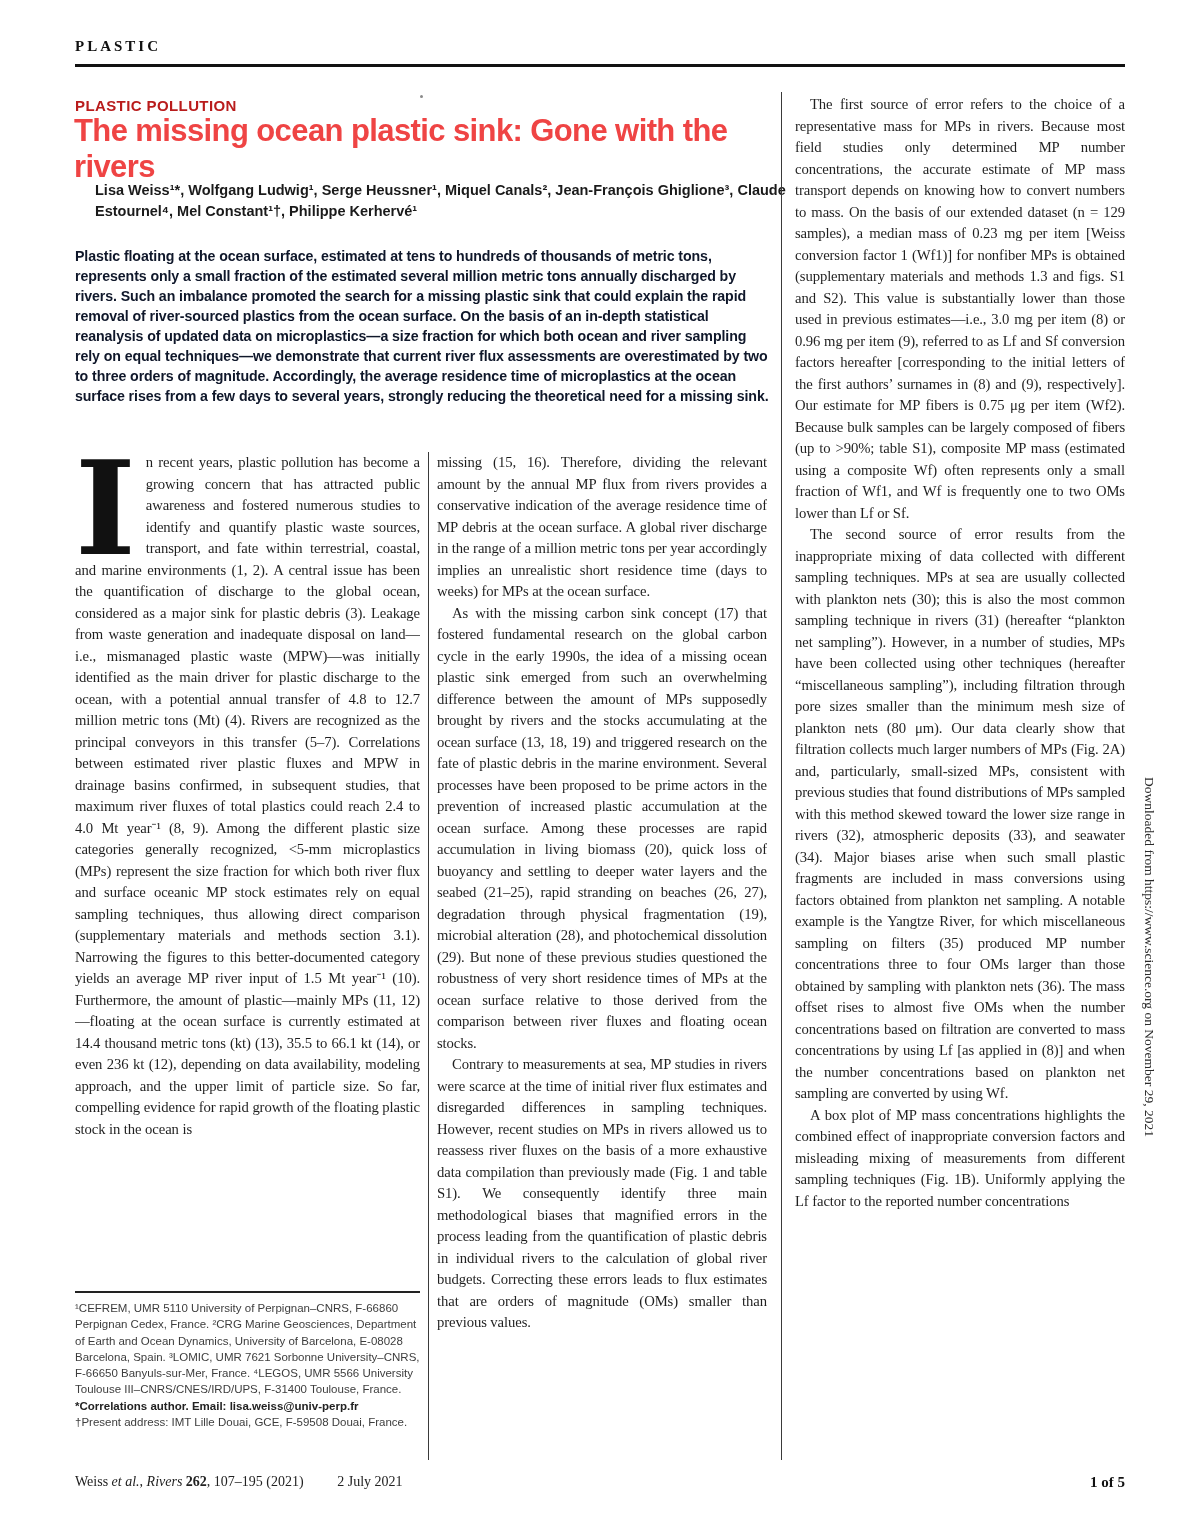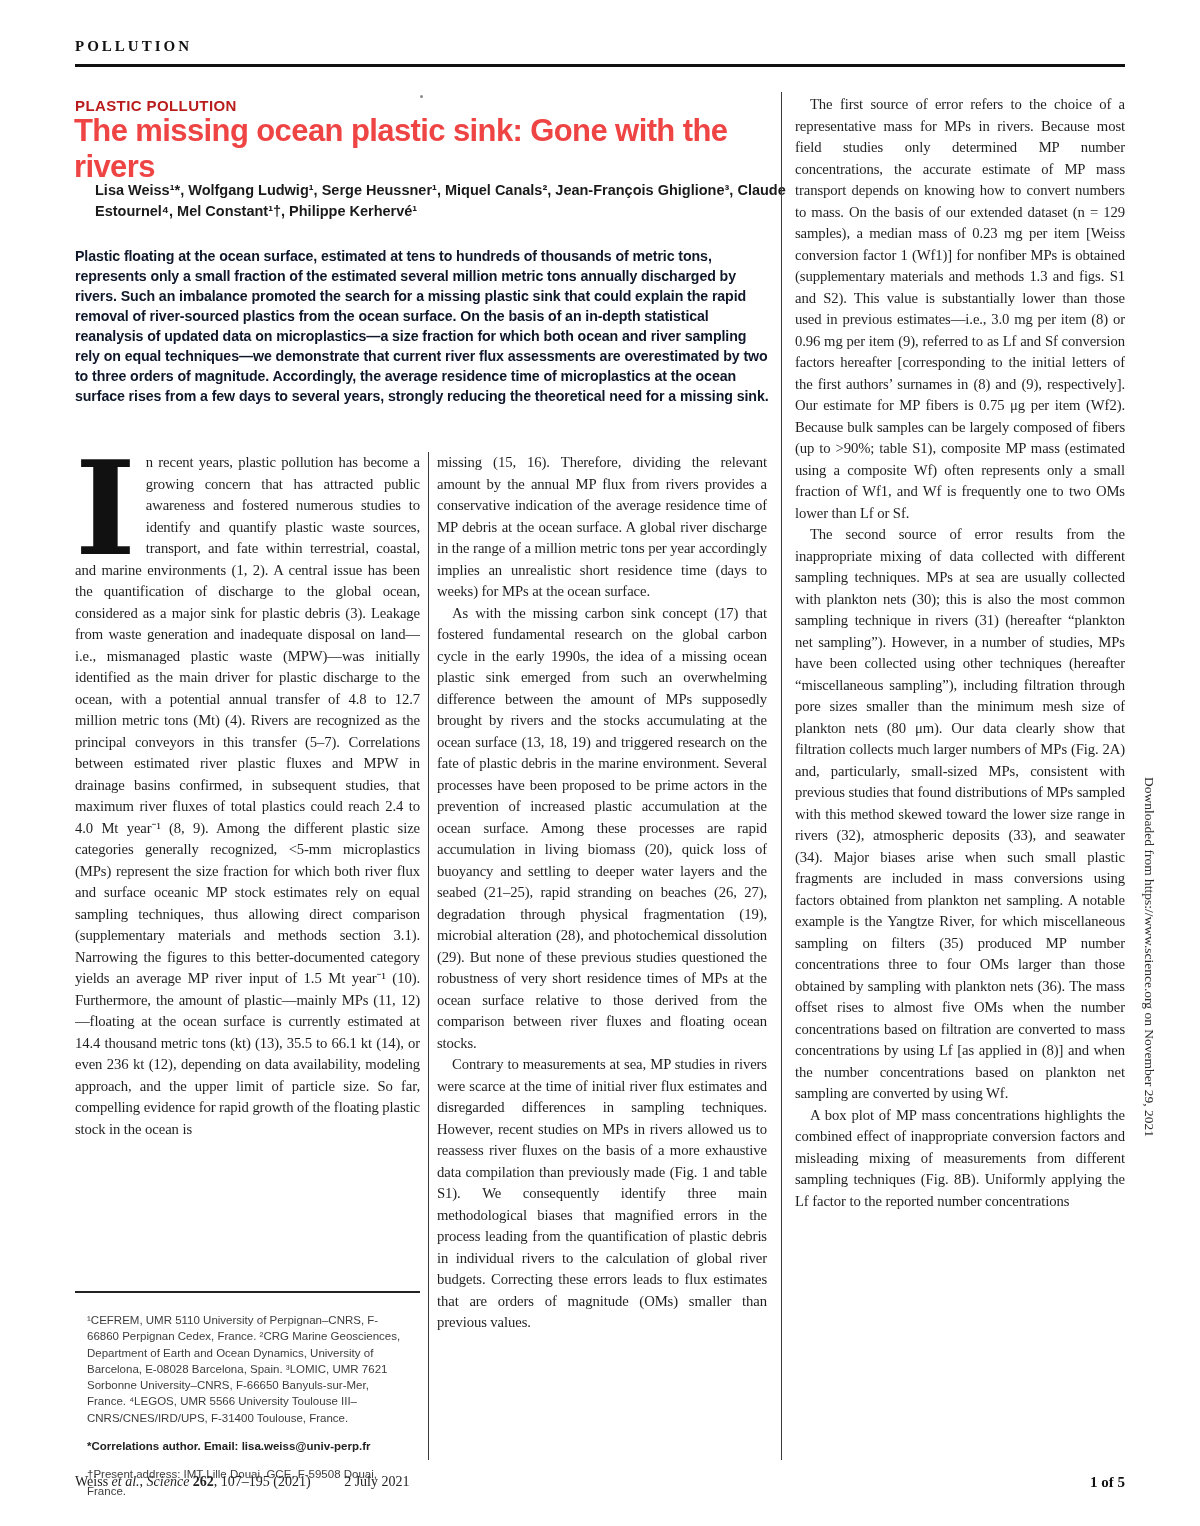--- a/index.html
+++ b/index.html
@@ -53,21 +53,21 @@
   .divider{position:absolute;width:1px;background:#3a3a3a;}
   .divider-1{left:428px;top:452px;height:1008px;}
   .divider-2{left:781px;top:92px;height:1368px;}
   
   .footnotes{
     position:absolute;left:75px;top:1291px;width:345px;
     border-top:2px solid #222;padding-top:7px;
     font:11.5px "Liberation Sans",sans-serif;line-height:16.3px;
     color:#3d3d3d;text-align:left;
   }
-  .footnotes .fn{margin:12px;}
+  .footnotes .fn{margin:0;}
   .footnotes .fn-bold{font-weight:bold;color:#222;}
   
   .footer{
     position:absolute;left:75px;top:1474px;width:1050px;
     font:14px "Liberation Serif",serif;color:#222;
   }
   .footer .it{font-style:italic;}
   .footer .b{font-weight:bold;}
   .footer-date{margin-left:30px;}
   .footer-page{
@@ -80,21 +80,21 @@
     transform:rotate(90deg);
     font:13.5px "Liberation Serif",serif;color:#2a2a2a;
     text-align:center;white-space:nowrap;
   }
 </style>
 </head>
 <body>
 
 <div class="page">
 
-  <div class="kicker">POLLUTION</div>
+  <div class="kicker">PLASTIC</div>
   <div class="top-rule"></div>
   <div class="speck"></div>
 
   <div class="category">PLASTIC POLLUTION</div>
   <h1 class="title" style="margin:0;">The missing ocean plastic sink: Gone with the rivers</h1>
   <div class="authors">Lisa Weiss¹*, Wolfgang Ludwig¹, Serge Heussner¹, Miquel Canals², Jean-François Ghiglione³, Claude Estournel⁴, Mel Constant¹†, Philippe Kerhervé¹</div>
   <div class="abstract">Plastic floating at the ocean surface, estimated at tens to hundreds of thousands of metric tons, represents only a small fraction of the estimated several million metric tons annually discharged by rivers. Such an imbalance promoted the search for a missing plastic sink that could explain the rapid removal of river-sourced plastics from the ocean surface. On the basis of an in-depth statistical reanalysis of updated data on microplastics—a size fraction for which both ocean and river sampling rely on equal techniques—we demonstrate that current river flux assessments are overestimated by two to three orders of magnitude. Accordingly, the average residence time of microplastics at the ocean surface rises from a few days to several years, strongly reducing the theoretical need for a missing sink.</div>
 
   <div class="divider divider-1"></div>
   <div class="divider divider-2"></div>
@@ -105,30 +105,30 @@
 
   <div class="col col-2">
     <p>missing (15, 16). Therefore, dividing the relevant amount by the annual MP flux from rivers provides a conservative indication of the average residence time of MP debris at the ocean surface. A global river discharge in the range of a million metric tons per year accordingly implies an unrealistic short residence time (days to weeks) for MPs at the ocean surface.</p>
     <p class="indent">As with the missing carbon sink concept (17) that fostered fundamental research on the global carbon cycle in the early 1990s, the idea of a missing ocean plastic sink emerged from such an overwhelming difference between the amount of MPs supposedly brought by rivers and the stocks accumulating at the ocean surface (13, 18, 19) and triggered research on the fate of plastic debris in the marine environment. Several processes have been proposed to be prime actors in the prevention of increased plastic accumulation at the ocean surface. Among these processes are rapid accumulation in living biomass (20), quick loss of buoyancy and settling to deeper water layers and the seabed (21–25), rapid stranding on beaches (26, 27), degradation through physical fragmentation (19), microbial alteration (28), and photochemical dissolution (29). But none of these previous studies questioned the robustness of very short residence times of MPs at the ocean surface relative to those derived from the comparison between river fluxes and floating ocean stocks.</p>
     <p class="indent">Contrary to measurements at sea, MP studies in rivers were scarce at the time of initial river flux estimates and disregarded differences in sampling techniques. However, recent studies on MPs in rivers allowed us to reassess river fluxes on the basis of a more exhaustive data compilation than previously made (Fig. 1 and table S1). We consequently identify three main methodological biases that magnified errors in the process leading from the quantification of plastic debris in individual rivers to the calculation of global river budgets. Correcting these errors leads to flux estimates that are orders of magnitude (OMs) smaller than previous values.</p>
   </div>
 
   <div class="col col-3">
     <p class="indent">The first source of error refers to the choice of a representative mass for MPs in rivers. Because most field studies only determined MP number concentrations, the accurate estimate of MP mass transport depends on knowing how to convert numbers to mass. On the basis of our extended dataset (n = 129 samples), a median mass of 0.23 mg per item [Weiss conversion factor 1 (Wf1)] for nonfiber MPs is obtained (supplementary materials and methods 1.3 and figs. S1 and S2). This value is substantially lower than those used in previous estimates—i.e., 3.0 mg per item (8) or 0.96 mg per item (9), referred to as Lf and Sf conversion factors hereafter [corresponding to the initial letters of the first authors’ surnames in (8) and (9), respectively]. Our estimate for MP fibers is 0.75 μg per item (Wf2). Because bulk samples can be largely composed of fibers (up to &gt;90%; table S1), composite MP mass (estimated using a composite Wf) often represents only a small fraction of Wf1, and Wf is frequently one to two OMs lower than Lf or Sf.</p>
     <p class="indent">The second source of error results from the inappropriate mixing of data collected with different sampling techniques. MPs at sea are usually collected with plankton nets (30); this is also the most common sampling technique in rivers (31) (hereafter “plankton net sampling”). However, in a number of studies, MPs have been collected using other techniques (hereafter “miscellaneous sampling”), including filtration through pore sizes smaller than the minimum mesh size of plankton nets (80 μm). Our data clearly show that filtration collects much larger numbers of MPs (Fig. 2A) and, particularly, small-sized MPs, consistent with previous studies that found distributions of MPs sampled with this method skewed toward the lower size range in rivers (32), atmospheric deposits (33), and seawater (34). Major biases arise when such small plastic fragments are included in mass conversions using factors obtained from plankton net sampling. A notable example is the Yangtze River, for which miscellaneous sampling on filters (35) produced MP number concentrations three to four OMs larger than those obtained by sampling with plankton nets (36). The mass offset rises to almost five OMs when the number concentrations based on filtration are converted to mass concentrations by using Lf [as applied in (8)] and when the number concentrations based on plankton net sampling are converted by using Wf.</p>
-    <p class="indent">A box plot of MP mass concentrations highlights the combined effect of inappropriate conversion factors and misleading mixing of measurements from different sampling techniques (Fig. 8B). Uniformly applying the Lf factor to the reported number concentrations</p>
+    <p class="indent">A box plot of MP mass concentrations highlights the combined effect of inappropriate conversion factors and misleading mixing of measurements from different sampling techniques (Fig. 1B). Uniformly applying the Lf factor to the reported number concentrations</p>
   </div>
 
   <div class="footnotes">
     <p class="fn">¹CEFREM, UMR 5110 University of Perpignan–CNRS, F-66860 Perpignan Cedex, France. ²CRG Marine Geosciences, Department of Earth and Ocean Dynamics, University of Barcelona, E-08028 Barcelona, Spain. ³LOMIC, UMR 7621 Sorbonne University–CNRS, F-66650 Banyuls-sur-Mer, France. ⁴LEGOS, UMR 5566 University Toulouse III–CNRS/CNES/IRD/UPS, F-31400 Toulouse, France.</p>
     <p class="fn fn-bold">*Correlations author. Email: lisa.weiss@univ-perp.fr</p>
     <p class="fn">†Present address: IMT Lille Douai, GCE, F-59508 Douai, France.</p>
   </div>
 
   <div class="footer">
-    <span><span>Weiss </span><span class="it">et al.</span><span>, </span><span class="it">Science </span><span class="b">262</span><span>, 107–195 (2021)</span></span>
+    <span><span>Weiss </span><span class="it">et al.</span><span>, </span><span class="it">Rivers </span><span class="b">262</span><span>, 107–195 (2021)</span></span>
     <span class="footer-date">2 July 2021</span>
     <span class="footer-page">1 of 5</span>
   </div>
 
   <div class="watermark">Downloaded from https://www.science.org on November 29, 2021</div>
 
 </div>
 
 </body></html>

